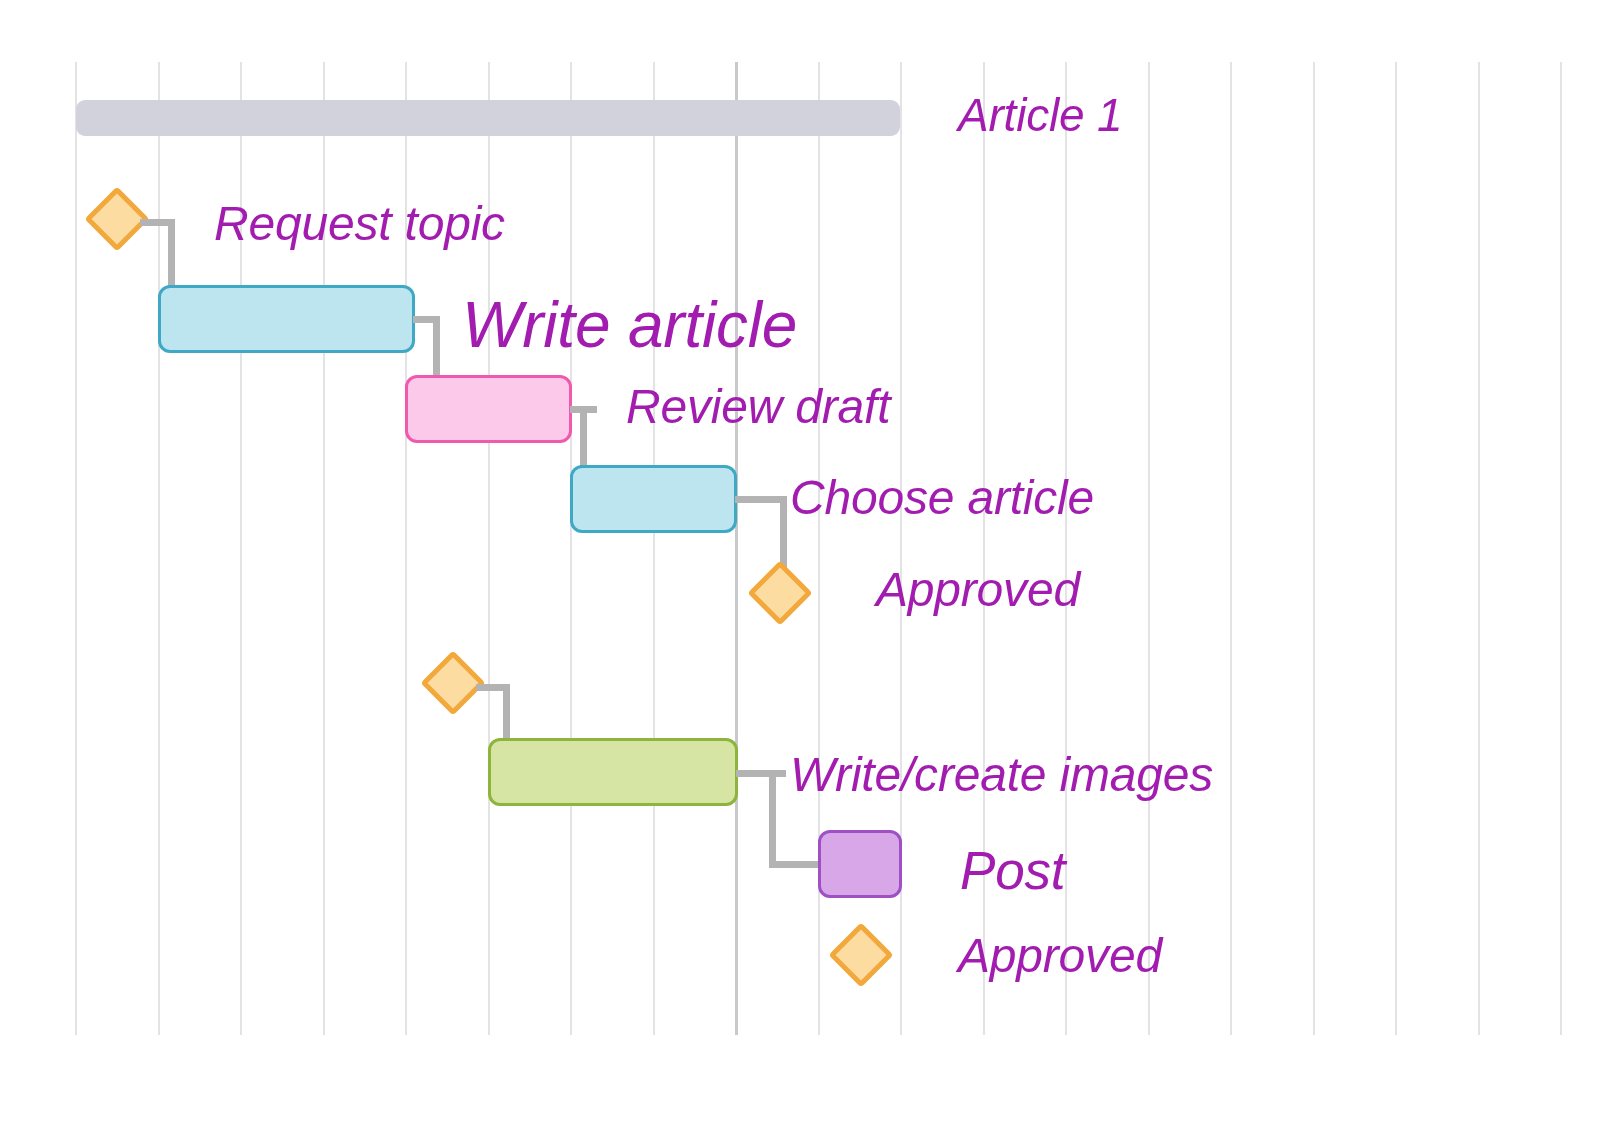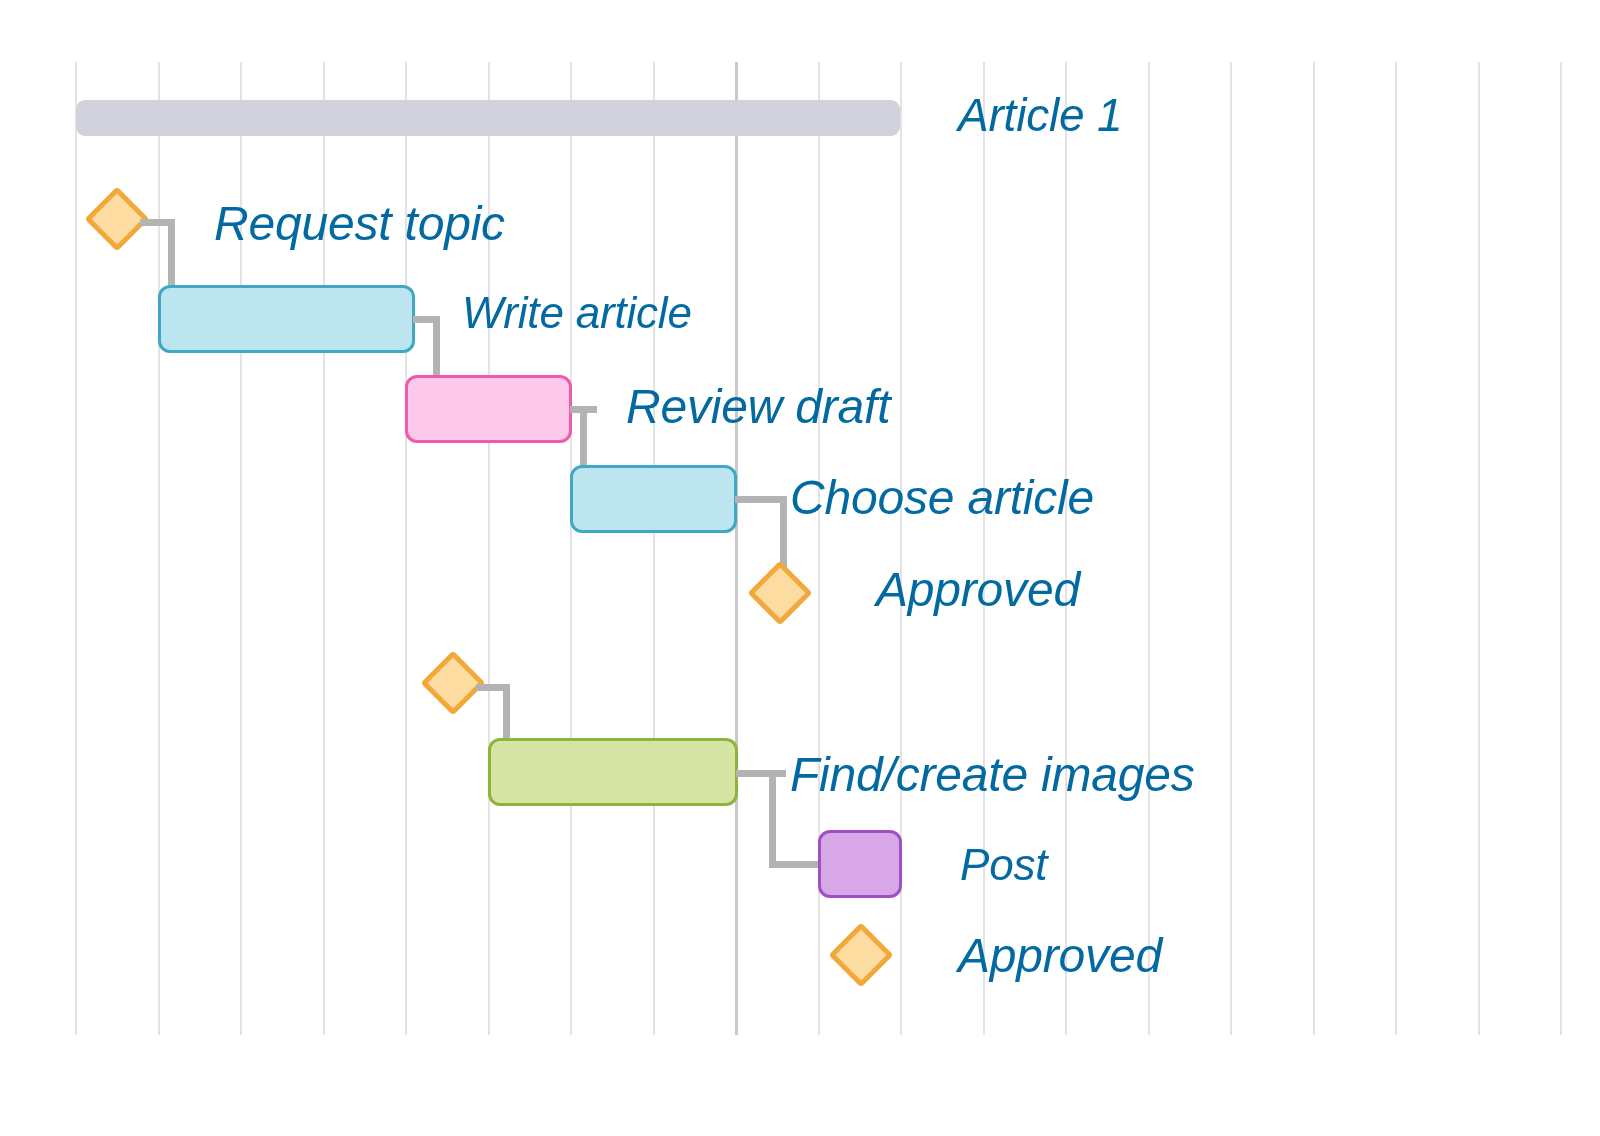--- a/index.html
+++ b/index.html
@@ -59,21 +59,21 @@
     border-radius: 4px;
   }
   .connector {
     position: absolute;
     background: #b3b3b3;
   }
   .task-label {
     position: absolute;
     font-style: italic;
     font-weight: 400;
-    color: #0369a1;
+    color: #a21caf;
     font-family: "Liberation Sans", sans-serif;
     white-space: nowrap;
     letter-spacing: -0.2px;
   }
 </style>
 </head>
 <body>
 
 <div id="gantt-root">
 
@@ -104,21 +104,21 @@
 
   <div class="milestone" style="left:94px; top:196px; width:46px; height:46px;
               background:#fcdca0; border-color:#f2a83b;"></div>
   <div class="task-label" style="left:214px; top:196px; font-size:48px;">Request topic</div>
 
   <div class="connector" style="left:140px; top:219px; width:35px; height:7px;"></div>
   <div class="connector" style="left:168px; top:219px; width:7px; height:72px;"></div>
 
   <div class="bar" style="left:158px; top:285px; width:257px; height:68px;
               background:#bde5f0; border-color:#3fa8c4;"></div>
-  <div class="task-label" style="left:462px; top:288px; font-size:44px;">Write article</div>
+  <div class="task-label" style="left:462px; top:288px; font-size:64px;">Write article</div>
 
   <div class="connector" style="left:413px; top:316px; width:27px; height:7px;"></div>
   <div class="connector" style="left:433px; top:316px; width:7px; height:65px;"></div>
 
   <div class="bar" style="left:405px; top:375px; width:167px; height:68px;
               background:#fcc9ea; border-color:#ef5aad;"></div>
   <div class="task-label" style="left:626px; top:379px; font-size:48px;">Review draft</div>
 
   <div class="connector" style="left:570px; top:406px; width:27px; height:7px;"></div>
   <div class="connector" style="left:580px; top:406px; width:7px; height:65px;"></div>
@@ -135,27 +135,27 @@
   <div class="task-label" style="left:876px; top:562px; font-size:48px;">Approved</div>
 
   <div class="milestone" style="left:430px; top:660px; width:46px; height:46px;
               background:#fcdca0; border-color:#f2a83b;"></div>
 
   <div class="connector" style="left:476px; top:684px; width:34px; height:7px;"></div>
   <div class="connector" style="left:503px; top:684px; width:7px; height:68px;"></div>
 
   <div class="bar" style="left:488px; top:738px; width:250px; height:68px;
               background:#d6e5a3; border-color:#8db43c;"></div>
-  <div class="task-label" style="left:790px; top:747px; font-size:48px;">Find/create images</div>
+  <div class="task-label" style="left:790px; top:747px; font-size:48px;">Write/create images</div>
 
   <div class="connector" style="left:736px; top:770px; width:50px; height:7px;"></div>
   <div class="connector" style="left:769px; top:770px; width:7px; height:96px;"></div>
   <div class="connector" style="left:769px; top:861px; width:66px; height:7px;"></div>
 
   <div class="bar" style="left:818px; top:830px; width:84px; height:68px;
               background:#d8a7e8; border-color:#a04fc4;"></div>
-  <div class="task-label" style="left:960px; top:840px; font-size:44px;">Post</div>
+  <div class="task-label" style="left:960px; top:840px; font-size:53px;">Post</div>
 
   <div class="milestone" style="left:838px; top:932px; width:46px; height:46px;
               background:#fcdca0; border-color:#f2a83b;"></div>
   <div class="task-label" style="left:958px; top:928px; font-size:48px;">Approved</div>
 
 </div>
 
 </body></html>

